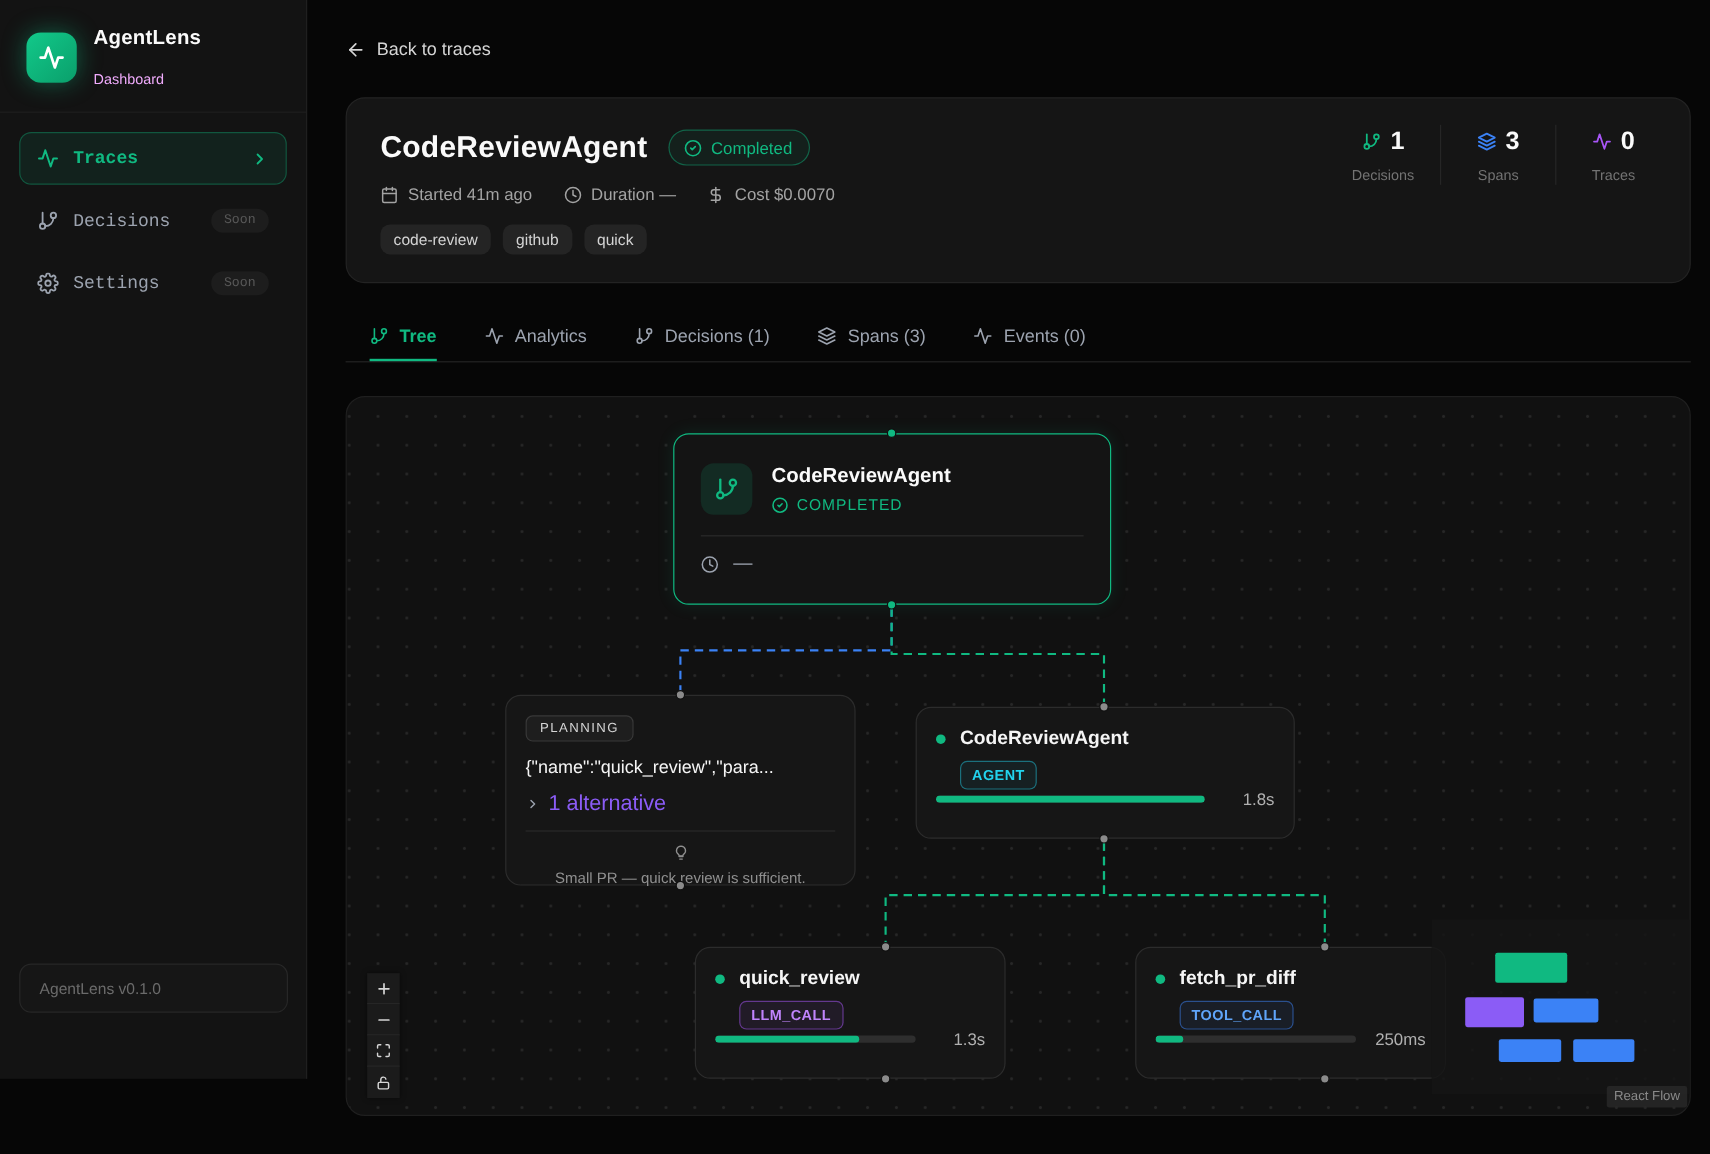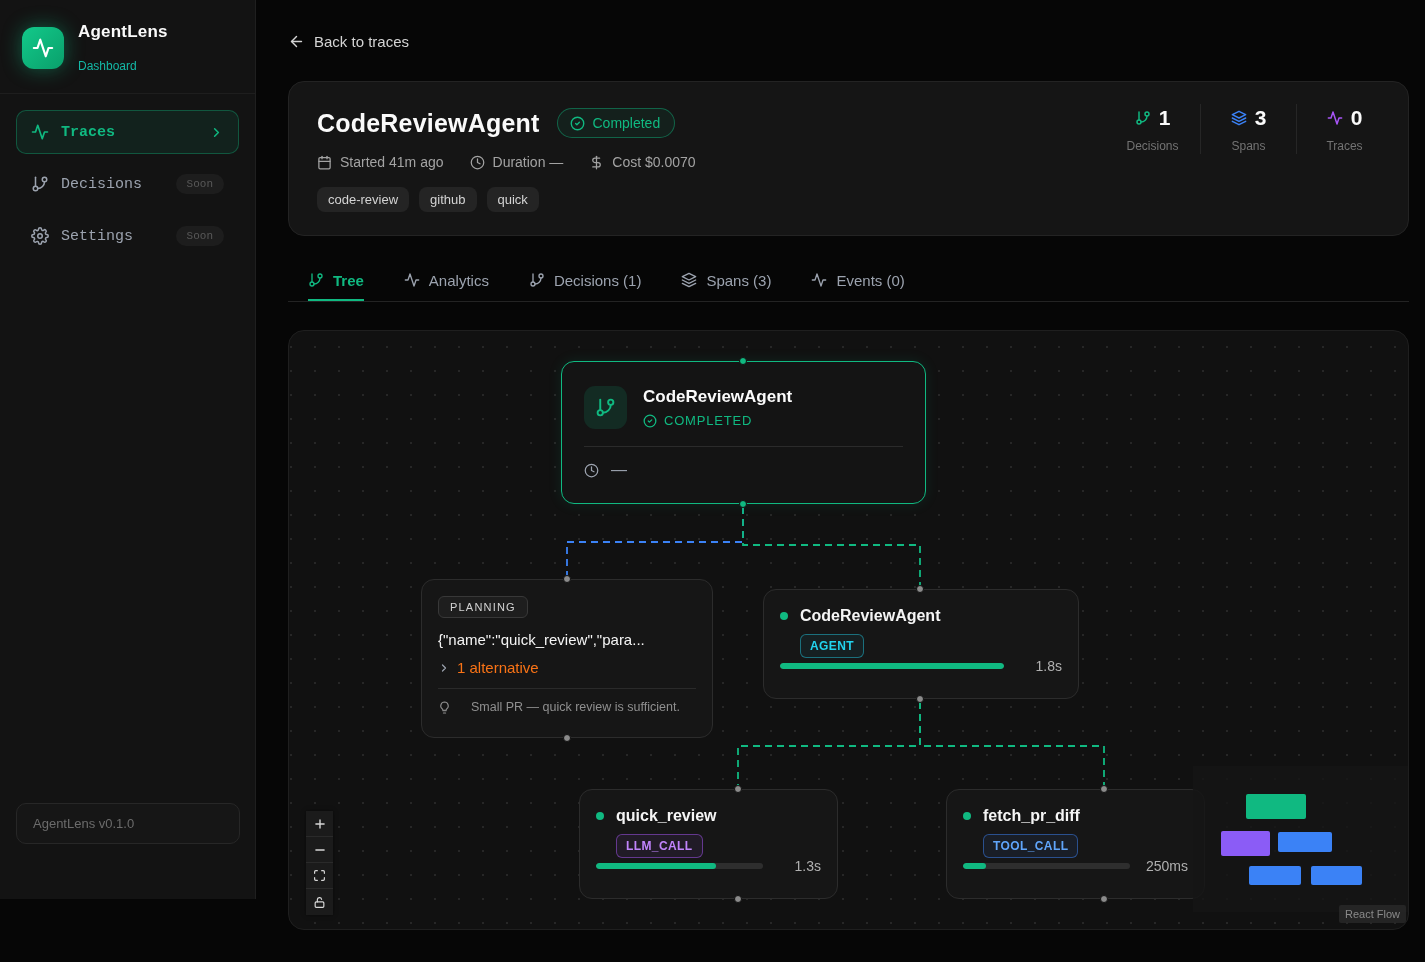--- a/index.html
+++ b/index.html
@@ -12,21 +12,21 @@
   
   .sidebar { position:absolute; left:0; top:0; width:256px; height:899px;
     background:#131313; border-right:1px solid #1f1f1f; }
   .brand { display:flex; align-items:center; gap:14px; padding:22px 20px 20px 22px;
     border-bottom:1px solid #1e1e1e; }
   .logo { width:42px; height:42px; border-radius:12px; flex:0 0 auto;
     background:linear-gradient(135deg,#12c98a,#0a9f6b);
     box-shadow:0 0 20px rgba(16,185,129,.45);
     display:flex; align-items:center; justify-content:center; }
   .brand-name { font-size:17px; font-weight:bold; color:#fafafa; letter-spacing:.2px;text-align:right; }
-  .brand-sub { font-size:12px; color:#14b8a6; margin-top:17px; }
+  .brand-sub { font-size:12px; color:#f0abfc; margin-top:17px; }
   .nav { padding:16px 16px 0 16px; display:flex; flex-direction:column; gap:8px; }
   .nav-item { display:flex; align-items:center; gap:12px; height:44px;
     padding:0 14px; border-radius:10px; font-size:15px; color:#9ca3af; cursor:pointer;
     border:1px solid transparent;font-family:Liberation Mono, monospace; }
   .nav-item.active { background:rgba(16,185,129,.09); border:1px solid rgba(16,185,129,.35);
     color:#10b981; font-weight:bold; }
   .nav-item .grow { flex:1; }
   .soon { background:#1d1d1d; color:#585858; font-size:11px; padding:4px 11px;
     border-radius:999px; }
   .version-box { position:absolute; left:16px; bottom:55px; width:224px; height:41px;
@@ -84,25 +84,25 @@
     font-size:13px; letter-spacing:.8px; margin-top:6px; }
   .root-div { border-top:1px solid #2b2b2b; margin-top:17px; }
   .root-foot { display:flex; align-items:center; gap:12px; margin-top:14px; color:#9ca3af; }
 
   .node-decision { left:132px; top:248px; width:292px; height:159px; padding:16px; }
   .dec-badge { display:inline-block; border:1px solid #383838; background:#1e1e1e;
     border-radius:6px; padding:4px 11px; font-size:11px; letter-spacing:1.2px;
     color:#d4d4d4; }
   .dec-value { margin-top:13px; font-size:15px; color:#f5f5f5; white-space:nowrap;
     overflow:hidden; }
-  .dec-alt { display:flex; align-items:center; gap:7px; margin-top:11px; font-size:15px;
-    color:#f97316; }
+  .dec-alt { display:flex; align-items:center; gap:7px; margin-top:11px; font-size:18px;
+    color:#8b5cf6; }
   .dec-div { border-top:1px solid #2a2a2a; margin-top:12px; }
-  .dec-insight { display:flex; align-items:center; gap:20px; margin-top:11px;
-    font-size:12.5px; color:#8f8f8f; }
+  .dec-insight { display:flex; align-items:center; gap:8px; margin-top:11px;
+    font-size:12.5px; color:#8f8f8f;flex-direction:column; }
 
   .node-span { width:259px; height:110px; padding:17px 16px; }
   .span-agent { left:474px; top:258px; width:316px; }
   .span-llm { left:290px; top:458px; }
   .span-tool { left:657px; top:458px; }
   .span-head { display:flex; align-items:center; gap:12px; }
   .dot { width:8px; height:8px; border-radius:50%; background:#10b981; }
   .span-title { font-size:16px; font-weight:bold; color:#f5f5f5; }
   .span-badge { display:inline-block; margin:9px 0 0 20px; border-radius:6px;
     padding:4px 9px; font-size:12px; font-weight:bold; letter-spacing:.4px; }

